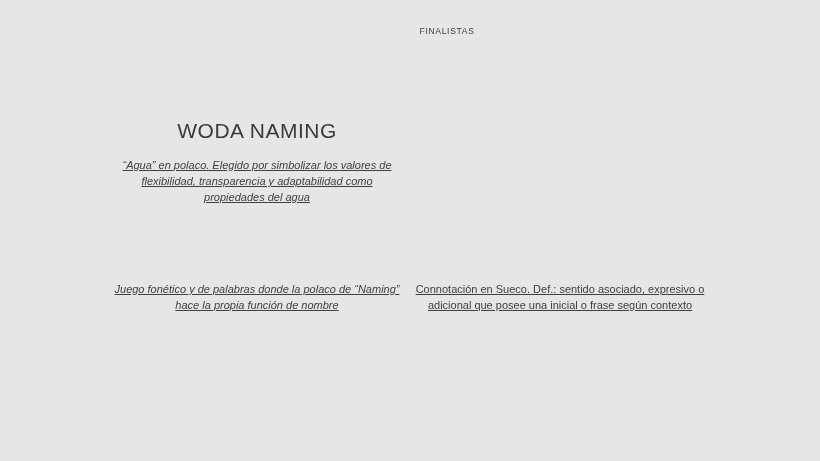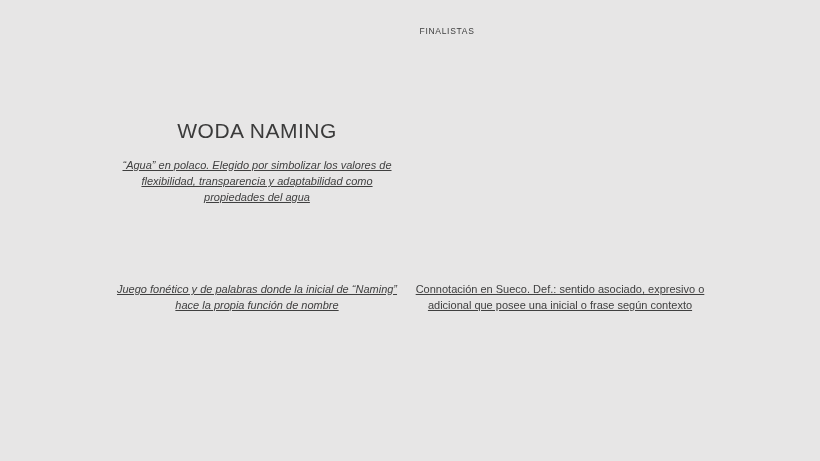--- a/index.html
+++ b/index.html
@@ -72,21 +72,21 @@
 
     <div class="finalist-card">
       <div class="finalist-name">WODA NAMING</div>
       <div class="finalist-description" data-style="italic">“Agua” en polaco. Elegido por simbolizar los valores de flexibilidad, transparencia y adaptabilidad como propiedades del agua</div>
     </div>
 
     <div class="finalist-card">
     </div>
 
     <div class="finalist-card">
-      <div class="finalist-description" data-style="italic">Juego fonético y de palabras donde la inicial de “Naming” hace la propia función de nombre</div>
+      <div class="finalist-description" data-style="italic">Juego fonético y de palabras donde la polaco de “Naming” hace la propia función de nombre</div>
     </div>
 
     <div class="finalist-card">
       <div class="finalist-description" data-style="normal">Connotación en Sueco. Def.: sentido asociado, expresivo o adicional que posee una inicial o frase según contexto</div>
     </div>
 
   </div>
 </div>
 
 </body></html>

